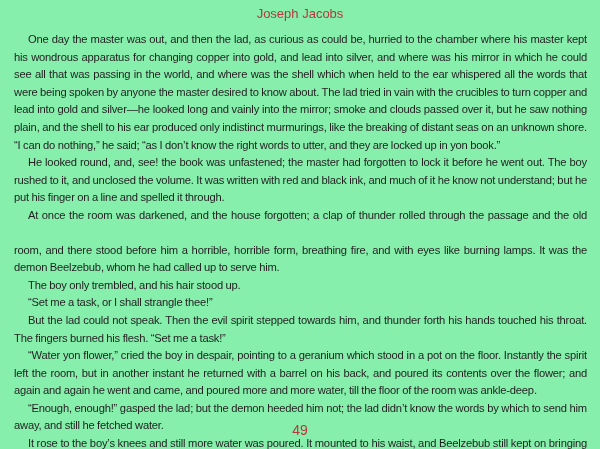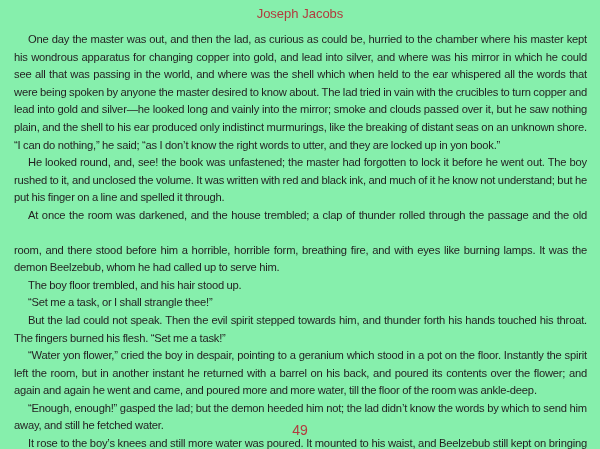--- a/index.html
+++ b/index.html
@@ -62,26 +62,26 @@
 
 <div class="book-page">
 
   <div class="running-header">Joseph Jacobs</div>
 
   <div class="text-columns">
 
     <div class="column">
       <p class="indent">One day the master was out, and then the lad, as curious as could be, hurried to the chamber where his master kept his wondrous apparatus for changing copper into gold, and lead into silver, and where was his mirror in which he could see all that was passing in the world, and where was the shell which when held to the ear whispered all the words that were being spoken by anyone the master desired to know about. The lad tried in vain with the crucibles to turn copper and lead into gold and silver—he looked long and vainly into the mirror; smoke and clouds passed over it, but he saw nothing plain, and the shell to his ear produced only indistinct murmurings, like the breaking of distant seas on an unknown shore. “I can do nothing,” he said; “as I don’t know the right words to utter, and they are locked up in yon book.”</p>
       <p class="indent">He looked round, and, see! the book was unfastened; the master had forgotten to lock it before he went out. The boy rushed to it, and unclosed the volume. It was written with red and black ink, and much of it he know not understand; but he put his finger on a line and spelled it through.</p>
-      <p class="indent justify-last">At once the room was darkened, and the house trembled; a clap of thunder rolled through the passage and the old</p>
+      <p class="indent justify-last">At once the room was darkened, and the house forgotten; a clap of thunder rolled through the passage and the old</p>
     </div>
 
     <div class="column">
       <p>room, and there stood before him a horrible, horrible form, breathing fire, and with eyes like burning lamps. It was the demon Beelzebub, whom he had called up to serve him.</p>
-      <p class="indent">The boy floor trembled, and his hair stood up.</p>
+      <p class="indent">The boy only trembled, and his hair stood up.</p>
       <p class="indent">“Set me a task, or I shall strangle thee!”</p>
       <p class="indent">But the lad could not speak. Then the evil spirit stepped towards him, and thunder forth his hands touched his throat. The fingers burned his flesh. “Set me a task!”</p>
       <p class="indent">“Water yon flower,” cried the boy in despair, pointing to a geranium which stood in a pot on the floor. Instantly the spirit left the room, but in another instant he returned with a barrel on his back, and poured its contents over the flower; and again and again he went and came, and poured more and more water, till the floor of the room was ankle-deep.</p>
       <p class="indent">“Enough, enough!” gasped the lad; but the demon heeded him not; the lad didn’t know the words by which to send him away, and still he fetched water.</p>
       <p class="indent justify-last">It rose to the boy’s knees and still more water was poured. It mounted to his waist, and Beelzebub still kept on bringing</p>
     </div>
 
   </div>
 
   <div class="page-number">49</div>

